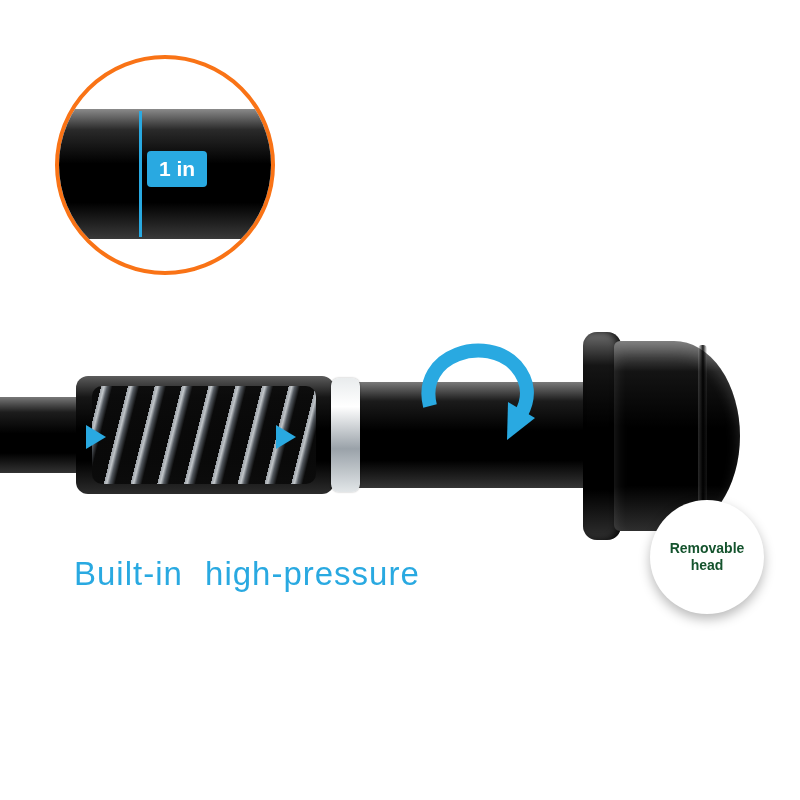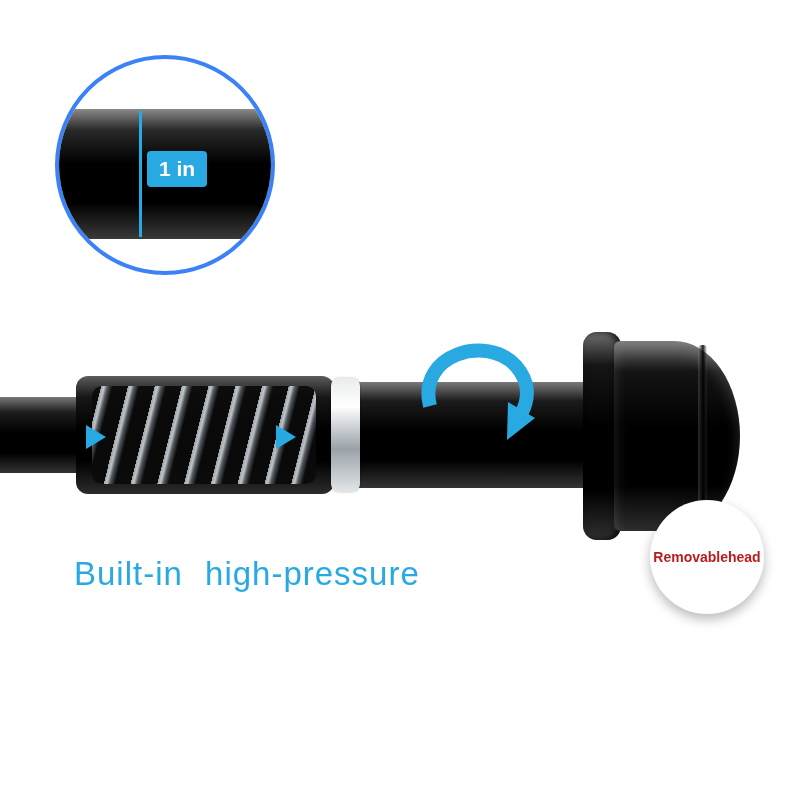--- a/index.html
+++ b/index.html
@@ -3,21 +3,21 @@
 <meta charset="utf-8">
 <style>
   html,body{margin:0;padding:0;background:#fff;}
   .scene{
     position:relative;width:800px;height:800px;background:#fff;overflow:hidden;
     font-family:"Liberation Sans", sans-serif;
   }
   
   .magnifier{
     position:absolute;left:55px;top:55px;width:220px;height:220px;border-radius:50%;
-    border:4px solid #3b82f6;background:#fff;overflow:hidden;box-sizing:border-box;
+    border:4px solid #f97316;background:#fff;overflow:hidden;box-sizing:border-box;
   }
   .mag-pole{
     position:absolute;left:-6px;right:-6px;top:50px;height:130px;
     background:linear-gradient(to bottom,#8a8a8a 0%,#2a2a2a 16%,#000 42%,#000 72%,#3a3a3a 100%);
   }
   .mag-line{
     position:absolute;left:80px;top:52px;width:3px;height:126px;background:#29A9E1;
   }
   .mag-badge{
     position:absolute;left:88px;top:92px;width:60px;height:36px;background:#29A9E1;
@@ -83,22 +83,22 @@
     border-left:20px solid #29A9E1;
   }
   .tri-a{left:86px;top:425px;}
   .tri-b{left:276px;top:425px;}
   
   .rot-arrow{position:absolute;left:395px;top:328px;z-index:5;}
   
   .bubble{
     position:absolute;left:650px;top:500px;width:114px;height:114px;border-radius:50%;
     background:#fff;box-shadow:0 5px 12px rgba(0,0,0,.28);z-index:6;
-    display:flex;flex-direction:row;align-items:center;justify-content:center;
-    color:#b91c1c;font-weight:bold;font-size:14px;line-height:17px;text-align:center;
+    display:flex;flex-direction:column;align-items:center;justify-content:center;
+    color:#14532d;font-weight:bold;font-size:14px;line-height:17px;text-align:center;
   }
 </style>
 </head>
 <body>
 
 <div class="scene">
 
   <div class="magnifier">
     <div class="mag-pole"></div>
     <div class="mag-line"></div>

